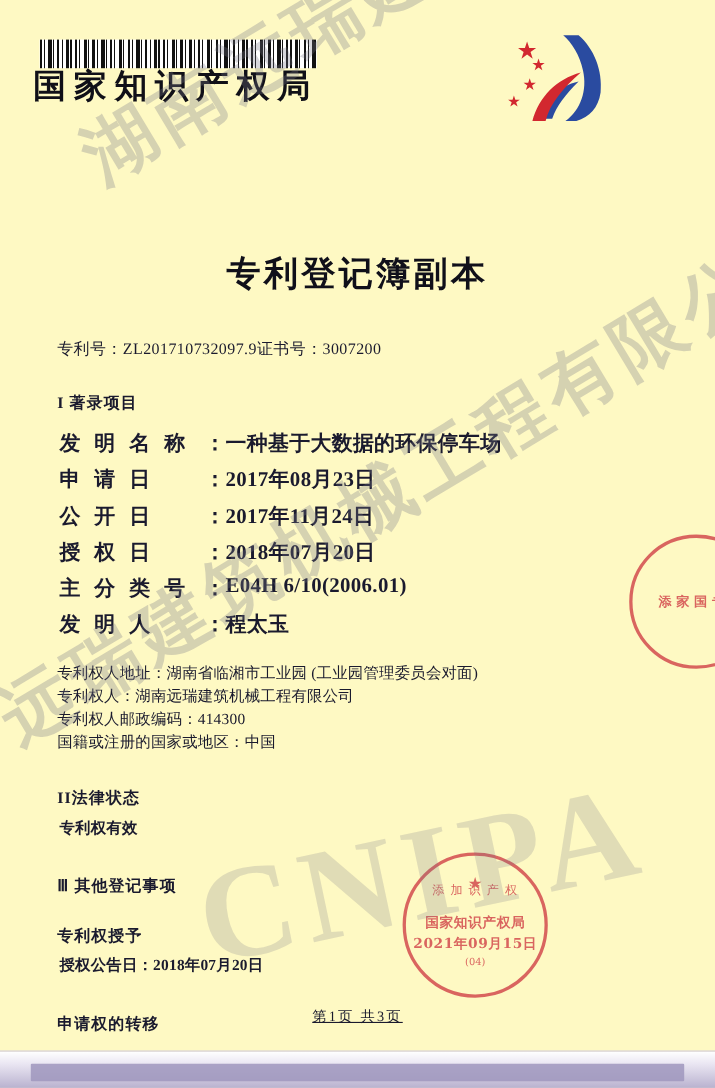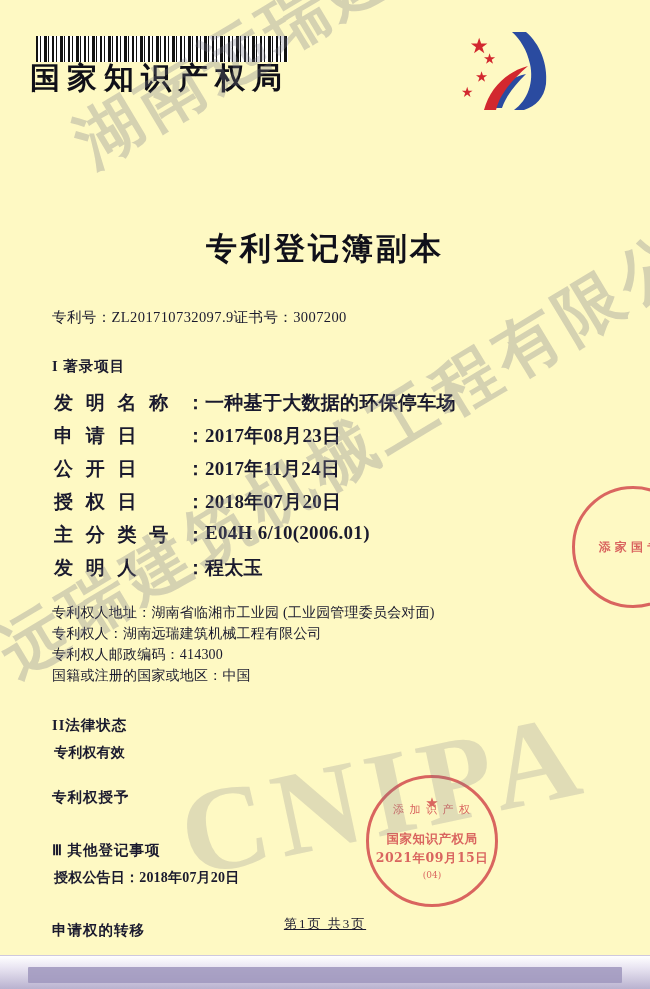--- a/index.html
+++ b/index.html
@@ -317,23 +317,23 @@
     <div class="block-lines">
       <div>专利权人地址：湖南省临湘市工业园 (工业园管理委员会对面)</div>
       <div>专利权人：湖南远瑞建筑机械工程有限公司</div>
       <div>专利权人邮政编码：414300</div>
       <div>国籍或注册的国家或地区：中国</div>
     </div>
 
     <div class="sec-head">II法律状态</div>
     <div class="plain">专利权有效</div>
 
+    <div class="sec-head gap-lg">Ⅲ 其他登记事项</div>
+
     <div class="sec-head tight">专利权授予</div>
-
-    <div class="sec-head gap-lg">Ⅲ 其他登记事项</div>
     <div class="plain">授权公告日：2018年07月20日</div>
 
     <div class="sec-head gap-lg">申请权的转移</div>
   </div>
 
   <div class="seal" id="seal-main">
     <div class="s-star">★</div>
     <div class="s-top">添 加 识 产 权</div>
     <div class="s-org">国家知识产权局</div>
     <div class="s-date">2021年09月15日</div>

